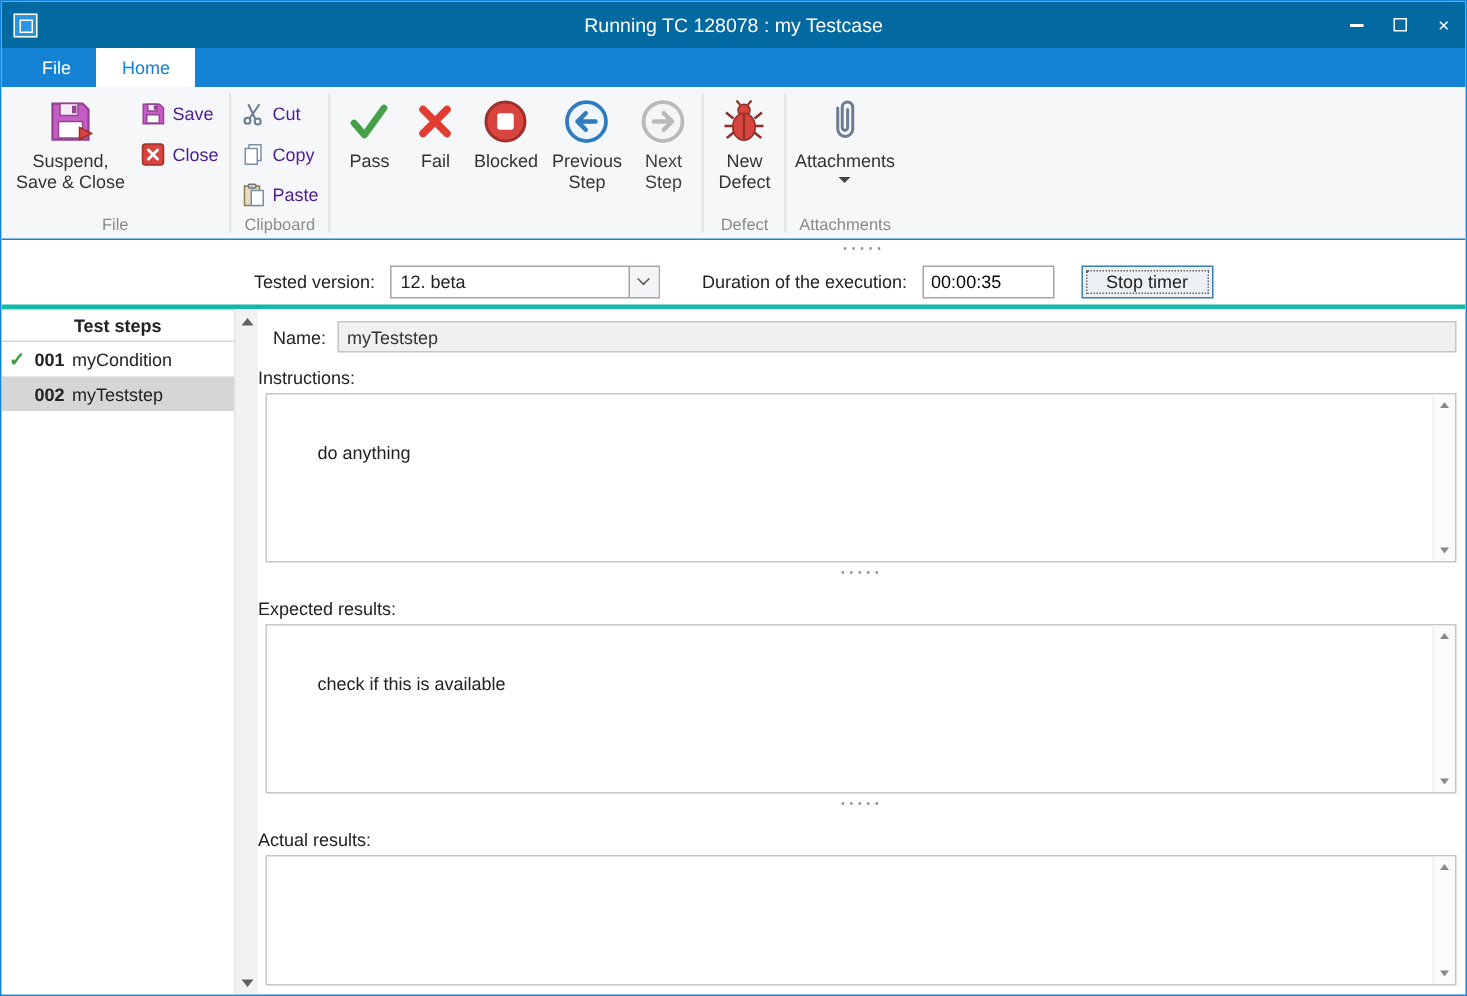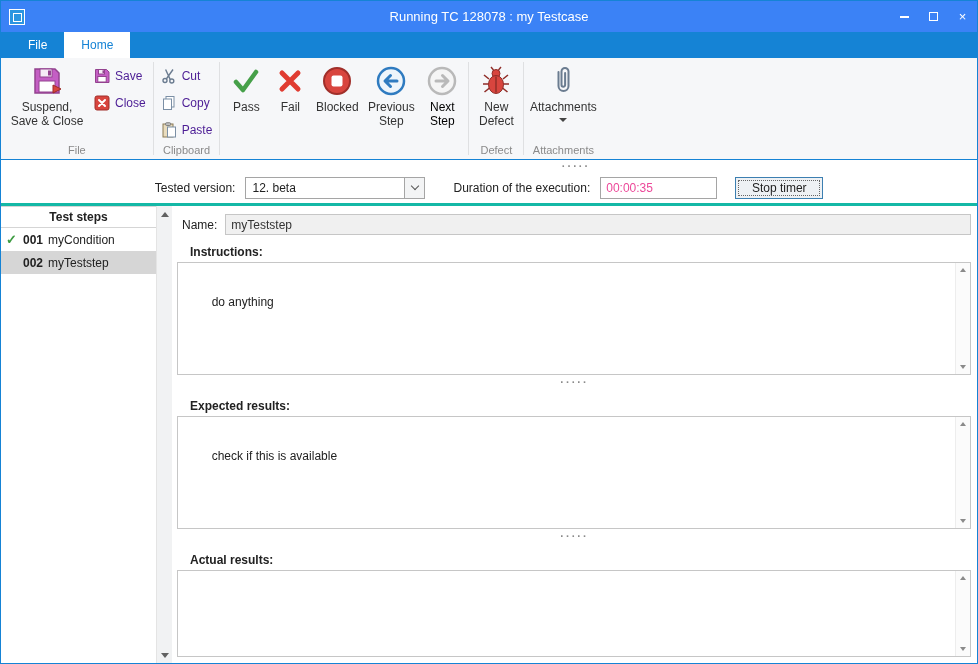--- a/index.html
+++ b/index.html
@@ -2,21 +2,21 @@
 <html><head>
 <meta charset="utf-8">
 <style>
   * { box-sizing: border-box; margin: 0; padding: 0; }
   html,body { width: 978px; height: 664px; }
   body { font-family: "Liberation Sans", sans-serif; font-size: 12px; color: #222; background:#fff; }
 
   .window { position: relative; width: 978px; height: 664px; border: 1px solid #1583d5; background: #fff; overflow: hidden; display: flex; flex-direction: column; }
 
   
-  .titlebar { height: 31px; background: #3b82f6; display: flex; align-items: center; position: relative; flex: none; }
+  .titlebar { height: 31px; background: #0369a1; display: flex; align-items: center; position: relative; flex: none; }
   .app-icon { width: 16px; height: 16px; margin-left: 8px; border: 1px solid #fff; background: #2b96e0; position: relative; z-index: 2; }
   .app-icon::after { content:""; position:absolute; left:3px; top:3px; width:7px; height:7px; border:1px solid #fff; }
   .title { position: absolute; left: 0; right: 0; text-align: center; color: #fff; font-size: 13px; }
   .win-controls { margin-left: auto; display: flex; z-index: 2; }
   .win-btn { width: 29px; height: 25px; display: flex; align-items: center; justify-content: center; color: #fff; font-size: 13px; cursor: default; }
   .glyph-min { width: 9px; height: 0; border-bottom: 2px solid #fff; display:block; }
   .glyph-max { width: 9px; height: 9px; border: 1px solid #fff; display:block; }
 
   
   .menubar { height: 26px; background: #1583d5; display: flex; align-items: stretch; padding-left: 10px; flex: none; }
@@ -25,39 +25,39 @@
 
   
   .ribbon { height: 102px; background: #f6f7f9; border-bottom: 1px solid #1583d5; display: flex; flex: none; }
   .rgroup { display: flex; flex-direction: column; }
   .rgroup-body { flex: 1; display: flex; align-items: stretch; padding: 2px 3px 0; }
   .rgroup-label { color: #8a8a8a; font-size: 11px; text-align: center; padding: 1px 6px 3px; }
   .vsep { width: 1px; background: #dfe0e2; margin: 4px 0; flex: none; }
 
   .big-btn { display: flex; flex-direction: column; align-items: center; padding: 5px 3px 2px; text-align: center; line-height: 1.2; color: #333; cursor: default; }
   .big-btn .icon32 { width: 32px; height: 32px; margin-bottom: 3px; flex: none; }
-  .big-btn.disabled { color: #000000; }
+  .big-btn.disabled { color: #404040; }
   .small-col { display: flex; flex-direction: column; padding-top: 7px; gap: 9px; }
   .small-btn { display: flex; align-items: center; gap: 5px; padding: 1px 4px; color: #4c1d95; cursor: default; }
   .small-btn .icon16 { width: 16px; height: 16px; flex: none; }
   .dd-arrow { width: 0; height: 0; border-left: 4px solid transparent; border-right: 4px solid transparent; border-top: 4px solid #444; margin-top: 4px; }
 
   
   .substrip { height: 12px; display: flex; justify-content: center; align-items: center; background: #fff; flex: none; }
   .dots { color: #8a8a8a; font-weight: bold; font-size: 11px; letter-spacing: 2px; line-height: 6px; transform: translateX(87px); }
 
   
   .exec-bar { height: 34px; display: flex; align-items: center; padding-left: 0; background: #fff; border-bottom: 3px solid #14b8a6; flex: none; justify-content: center; }
   .exec-label { color: #222; }
   .combo { width: 180px; height: 22px; border: 1px solid #a5a5a5; background: #fff; display: flex; align-items: center; margin-left: 10px; }
   .combo-text { flex: 1; padding-left: 6px; }
   .combo-btn { width: 20px; height: 100%; border-left: 1px solid #a5a5a5; background: #f3f4f5; display: flex; align-items: center; justify-content: center; }
   .chev { width: 6px; height: 6px; border-right: 1.5px solid #555; border-bottom: 1.5px solid #555; transform: rotate(45deg); margin-top: -3px; }
   .duration-label { margin-left: 28px; }
-  .duration-input { width: 117px; height: 22px; border: 1px solid #a5a5a5; margin-left: 10px; padding: 0 5px; font-family: "Liberation Sans", sans-serif; font-size: 12px; color: #ec4899; }
+  .duration-input { width: 88px; height: 22px; border: 1px solid #a5a5a5; margin-left: 10px; padding: 0 5px; font-family: "Liberation Sans", sans-serif; font-size: 12px; color: #000000; }
   .btn-stop { margin-left: 18px; width: 88px; height: 22px; border: 1px solid #3c7fb1; background: #eef1f4; font-family: "Liberation Sans", sans-serif; font-size: 12px; color: #222; outline: 1px dotted #666; outline-offset: -4px; cursor: default; }
 
   
   .content { flex: 1; display: flex; overflow: hidden; }
 
   .left-panel { width: 171px; display: flex; flex: none; }
   .steps-list { flex: 1; background: #fff; }
   .steps-header { height: 22px; line-height: 21px; text-align: center; font-weight: bold; border-bottom: 1px solid #d5d5d5; border-top: 1px solid #d5d5d5; }
   .step-row { height: 23px; display: flex; align-items: center; padding-left: 5px; cursor: default; }
   .step-row.selected { background: #d6d6d6; }
@@ -68,21 +68,21 @@
   .vscroll { width: 16px; background: #f1f2f3; border-left: 1px solid #e4e4e4; display: flex; flex-direction: column; justify-content: space-between; flex: none; }
   .sb-btn { height: 16px; display: flex; align-items: center; justify-content: center; }
   .tri-up { width: 0; height: 0; border-left: 4px solid transparent; border-right: 4px solid transparent; border-bottom: 5px solid #616161; }
   .tri-down { width: 0; height: 0; border-left: 4px solid transparent; border-right: 4px solid transparent; border-top: 5px solid #616161; }
 
   .main { flex: 1; display: flex; flex-direction: column; overflow: hidden; padding-top: 4px; }
   .name-row { display: flex; align-items: center; margin: 4px 6px 0 10px; flex: none; }
   .name-label { margin-right: 8px; }
   .name-field { flex: 1; height: 21px; background: #f0f0f0; border: 1px solid #c6c6c6; padding: 0 5px; font-family: "Liberation Sans", sans-serif; font-size: 12px; color: #333; }
 
-  .section-label { margin: 10px 0 3px 18px; flex: none; font-weight: bold; }
+  .section-label { margin: 10px 0 3px 0; flex: none; }
   .textbox { position: relative; margin: 0 6px 0 5px; border: 1px solid #c6c6c6; background: #fff; padding: 16px 20px 5px 7px; overflow: hidden; white-space: pre-wrap; line-height: 1.3; }
   .textbox.fixed { height: 113px; flex: none; }
   .textbox.grow { flex: 1; margin-bottom: 6px; }
   .box-scroll { position: absolute; top: 0; right: 0; bottom: 0; width: 15px; background: #fbfbfb; border-left: 1px solid #ededed; display: flex; flex-direction: column; justify-content: space-between; }
   .box-scroll .sb-btn { height: 14px; }
   .box-scroll .tri-up { border-bottom-color: #8a8a8a; border-left-width: 3.5px; border-right-width: 3.5px; border-bottom-width: 4.5px; }
   .box-scroll .tri-down { border-top-color: #8a8a8a; border-left-width: 3.5px; border-right-width: 3.5px; border-top-width: 4.5px; }
 
   .splitter { height: 14px; display: flex; align-items: center; justify-content: center; flex: none; }
   .splitter .dots { transform: none; }

